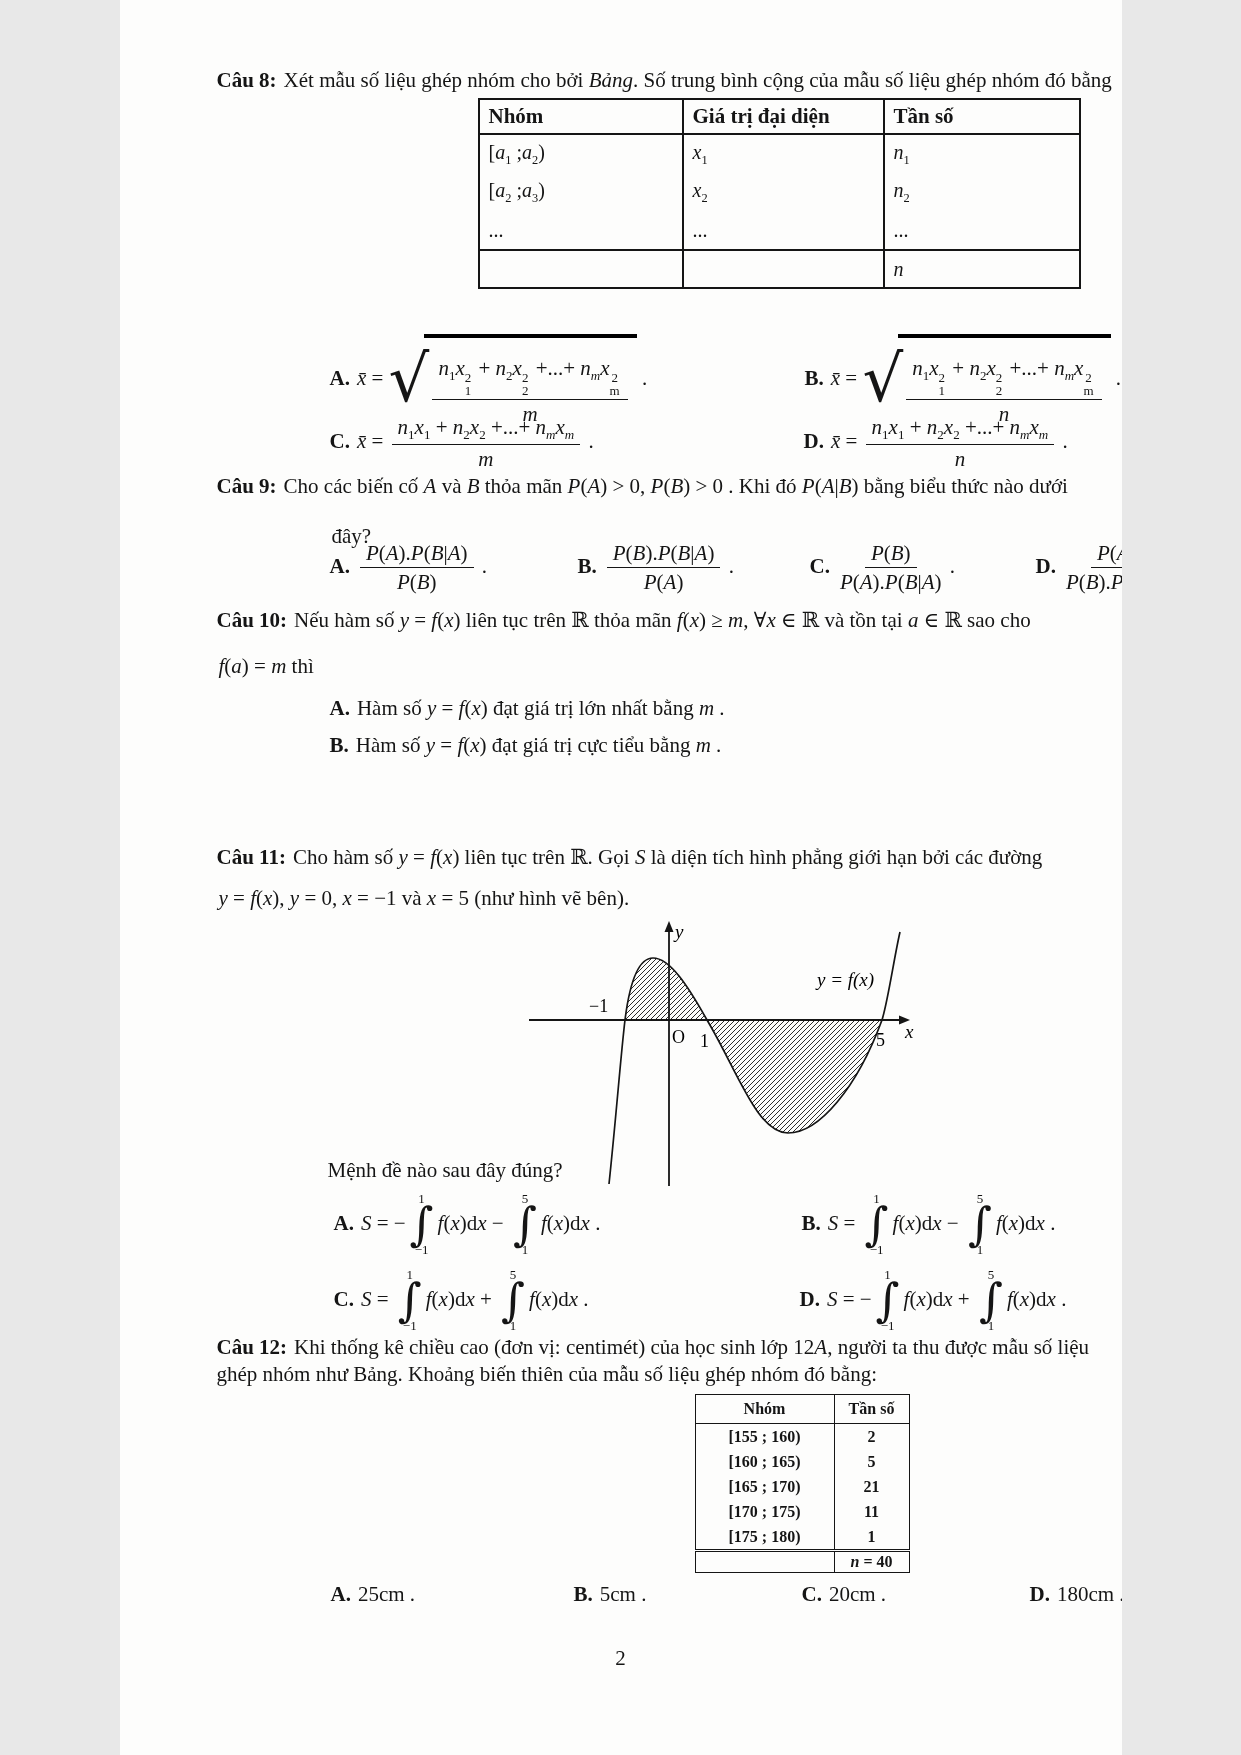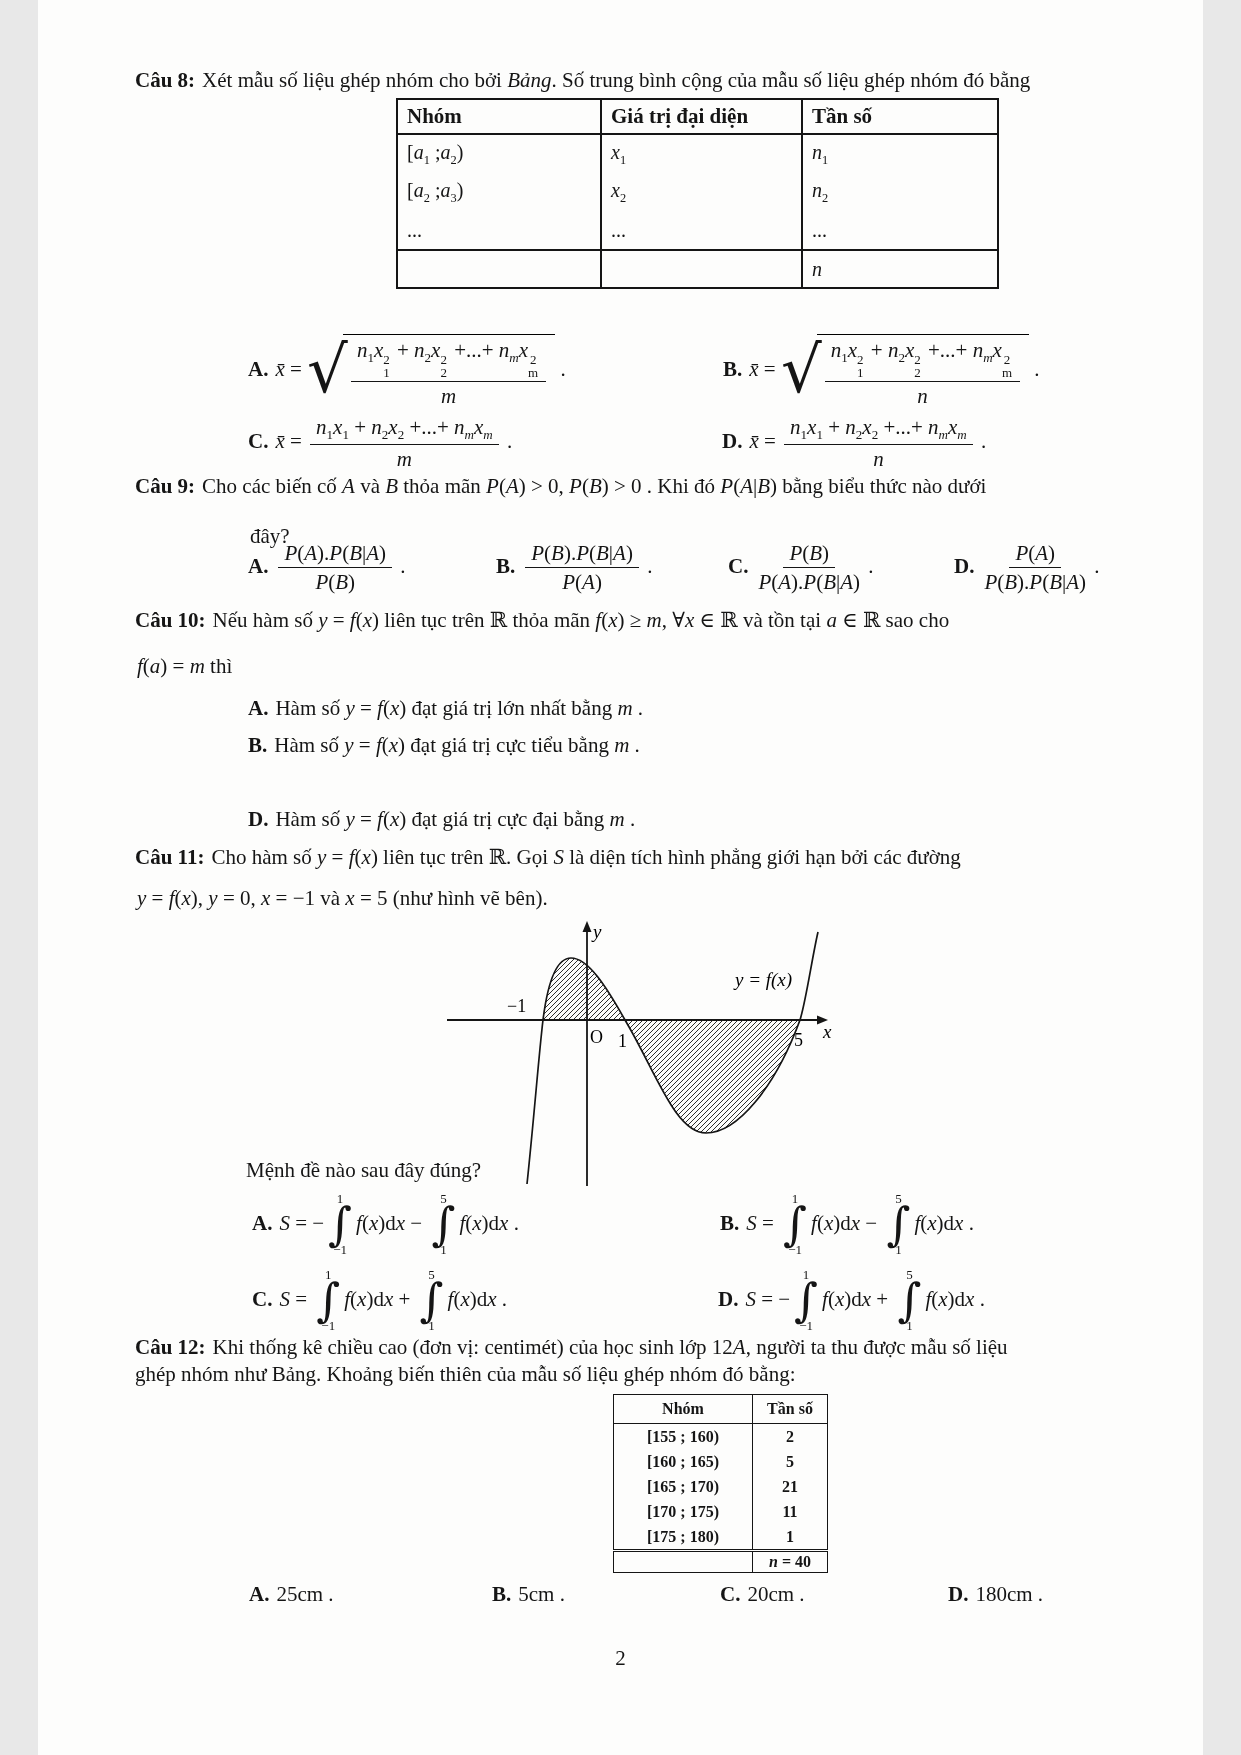--- a/index.html
+++ b/index.html
@@ -1,31 +1,31 @@
 <!DOCTYPE html>
 <html><head>
 <meta charset="utf-8">
 <style>
   html,body{margin:0;padding:0;background:#e8e8e8}
-  .page{position:relative;width:1165px;height:1755px;background:#fdfdfc;margin:0 auto;
+  .page{position:relative;width:1002px;height:1755px;background:#fdfdfc;margin:0 auto;
         font-family:"Liberation Serif","DejaVu Serif",serif;font-size:21px;color:#151515;overflow:hidden}
   .abs{position:absolute;white-space:nowrap}
   .qlabel{font-weight:bold;margin-right:7px}
   .optlabel{font-weight:bold;margin-right:7px}
   
   .frac{display:inline-flex;flex-direction:column;align-items:center;vertical-align:middle;
         text-align:center;margin:0 3px;line-height:1.25}
   .fn{padding:0 6px 1px}
   .frac > .fn{border-bottom:1.8px solid #151515}
   .fd{padding-top:1px}
   
   .sqrt{display:inline-flex;align-items:center;vertical-align:middle}
   .rad{font-size:64px;line-height:0;font-weight:400;margin-right:-5px;
        font-family:"DejaVu Sans",sans-serif;transform:translateY(-2px)}
-  .rbody{border-top:1px solid #000000;padding:2px 6px 0 5px}
+  .rbody{border-top:4px solid #000000;padding:17px 6px 0 5px}
   
   .int{display:inline-flex;flex-direction:column;align-items:center;line-height:1;
        vertical-align:middle;margin:0 4px}
   .is{font-size:46px;line-height:.8;font-family:"DejaVu Serif",serif}
   .il{font-size:13px;line-height:1.1}
   
   .ss{display:inline-flex;flex-direction:column;line-height:1;vertical-align:-0.5em;
       font-size:13px;margin-right:2px}
   .ss sup,.ss sub{font-size:inherit;line-height:1.05}
   sub,sup{font-size:0.62em}
@@ -168,23 +168,20 @@
   <div class="abs" style="left:97px;top:608px">
     <span class="qlabel">Câu 10:</span><span>Nếu hàm số <i>y</i> = <i>f</i>(<i>x</i>) liên tục trên ℝ thỏa mãn <i>f</i>(<i>x</i>) ≥ <i>m</i>, ∀<i>x</i> ∈ ℝ và tồn tại <i>a</i> ∈ ℝ sao cho</span>
   </div>
   <div class="abs" style="left:99px;top:654px"><i>f</i>(<i>a</i>) = <i>m</i> thì</div>
 
   <div class="abs" style="left:210px;top:733px">
     <span class="optlabel">B.</span><span>Hàm số <i>y</i> = <i>f</i>(<i>x</i>) đạt giá trị cực tiểu bằng <i>m</i> .</span>
   </div>
   <div class="abs" style="left:210px;top:696px">
     <span class="optlabel">A.</span><span>Hàm số <i>y</i> = <i>f</i>(<i>x</i>) đạt giá trị lớn nhất bằng <i>m</i> .</span>
-  </div>
-  <div class="abs" style="left:210px;top:807px">
-    <span class="optlabel">D.</span><span>Hàm số <i>y</i> = <i>f</i>(<i>x</i>) đạt giá trị cực đại bằng <i>m</i> .</span>
   </div>
 
   <div class="abs" style="left:97px;top:845px">
     <span class="qlabel">Câu 11:</span><span>Cho hàm số <i>y</i> = <i>f</i>(<i>x</i>) liên tục trên ℝ. Gọi <i>S</i> là diện tích hình phẳng giới hạn bởi các đường</span>
   </div>
   <div class="abs" style="left:99px;top:886px"><i>y</i> = <i>f</i>(<i>x</i>), <i>y</i> = 0, <i>x</i> = −1 và <i>x</i> = 5 (như hình vẽ bên).</div>
 
   <div class="abs" style="left:397px;top:918px;width:400px;height:276px">
     <svg width="400" height="276" viewBox="0 0 400 276">
       <defs>

